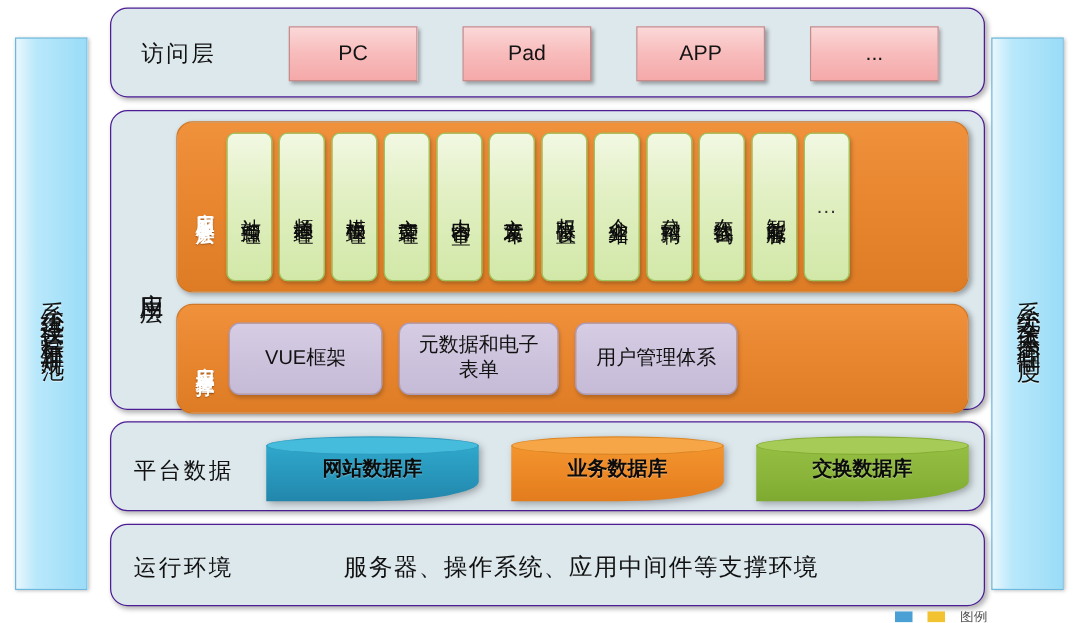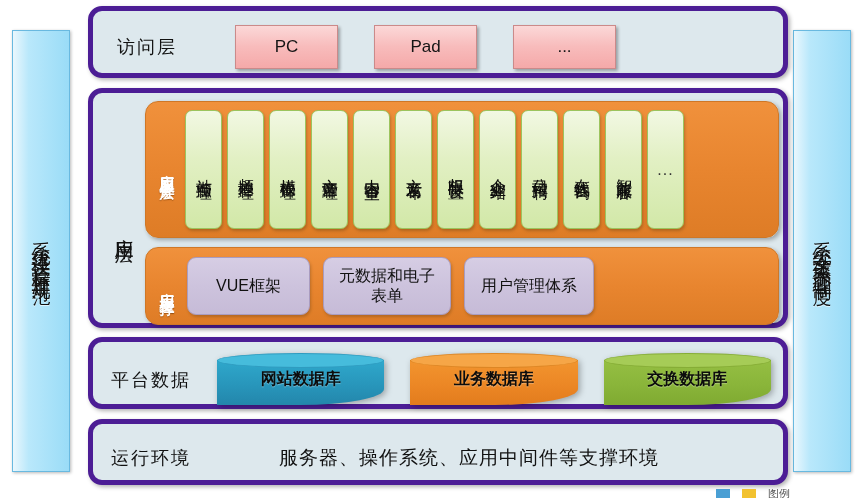--- a/index.html
+++ b/index.html
@@ -26,21 +26,21 @@
     text-orientation:upright;
     font-size:19px;color:#111;letter-spacing:5px;
     line-height:1.05;white-space:nowrap;
     text-shadow:0 1px 0 rgba(255,255,255,.6);
   }
 
   
   .panel{
     position:absolute;
     background:#dde8ed;
-    border:5px solid #4c1d95;
+    border:1px solid #4c1d95;
     border-radius:14px;
     box-shadow:2px 2px 4px rgba(0,0,0,.30);
     box-sizing:border-box;
   }
   .panel-label{
     position:absolute;
     font-size:18px;color:#111;letter-spacing:2px;
     white-space:nowrap;
   }
 
@@ -72,21 +72,21 @@
   .orange-band{
     position:absolute;
     background:linear-gradient(to bottom,#f0913c 0%,#e8852f 50%,#de7c26 100%);
     border:1px solid #cf7726;
     border-radius:13px;
     box-shadow:2px 2px 4px rgba(0,0,0,.30);
     display:flex;align-items:center;
     box-sizing:border-box;
   }
   #service-band{left:52px;top:8px;width:634px;height:137px;padding:0 8px;}
-  #support-band{left:52px;top:154px;width:634px;height:78px;padding:17px 8px;}
+  #support-band{left:52px;top:154px;width:634px;height:88px;padding:17px 8px;}
 
   .band-title{
     writing-mode:vertical-rl;text-orientation:upright;
     color:#ffffff;font-size:15px;font-weight:bold;letter-spacing:3px;
     line-height:1;white-space:nowrap;
     text-shadow:0 1px 1px rgba(120,60,10,.55);
     flex:0 0 auto;
     display:flex;align-items:center;justify-content:center;
     height:100%;
     padding:0 6px;
@@ -195,20 +195,21 @@
 
   <div class="sidebar right">
     <span class="sidebar-text">系统安全体系管理制度</span>
   </div>
 
   <div class="panel" id="access-panel">
     <div class="panel-label" id="access-label">访问层</div>
     <div class="access-row">
       <div class="pink-box">PC</div>
       <div class="pink-box">Pad</div>
+      <div class="pink-box">APP</div>
       <div class="pink-box">...</div>
     </div>
   </div>
 
   <div class="panel" id="app-panel">
     <div class="panel-label" id="app-label">应用层</div>
 
     <div class="orange-band" id="service-band">
       <div class="band-title">应用服务层</div>
       <div class="service-cards">

